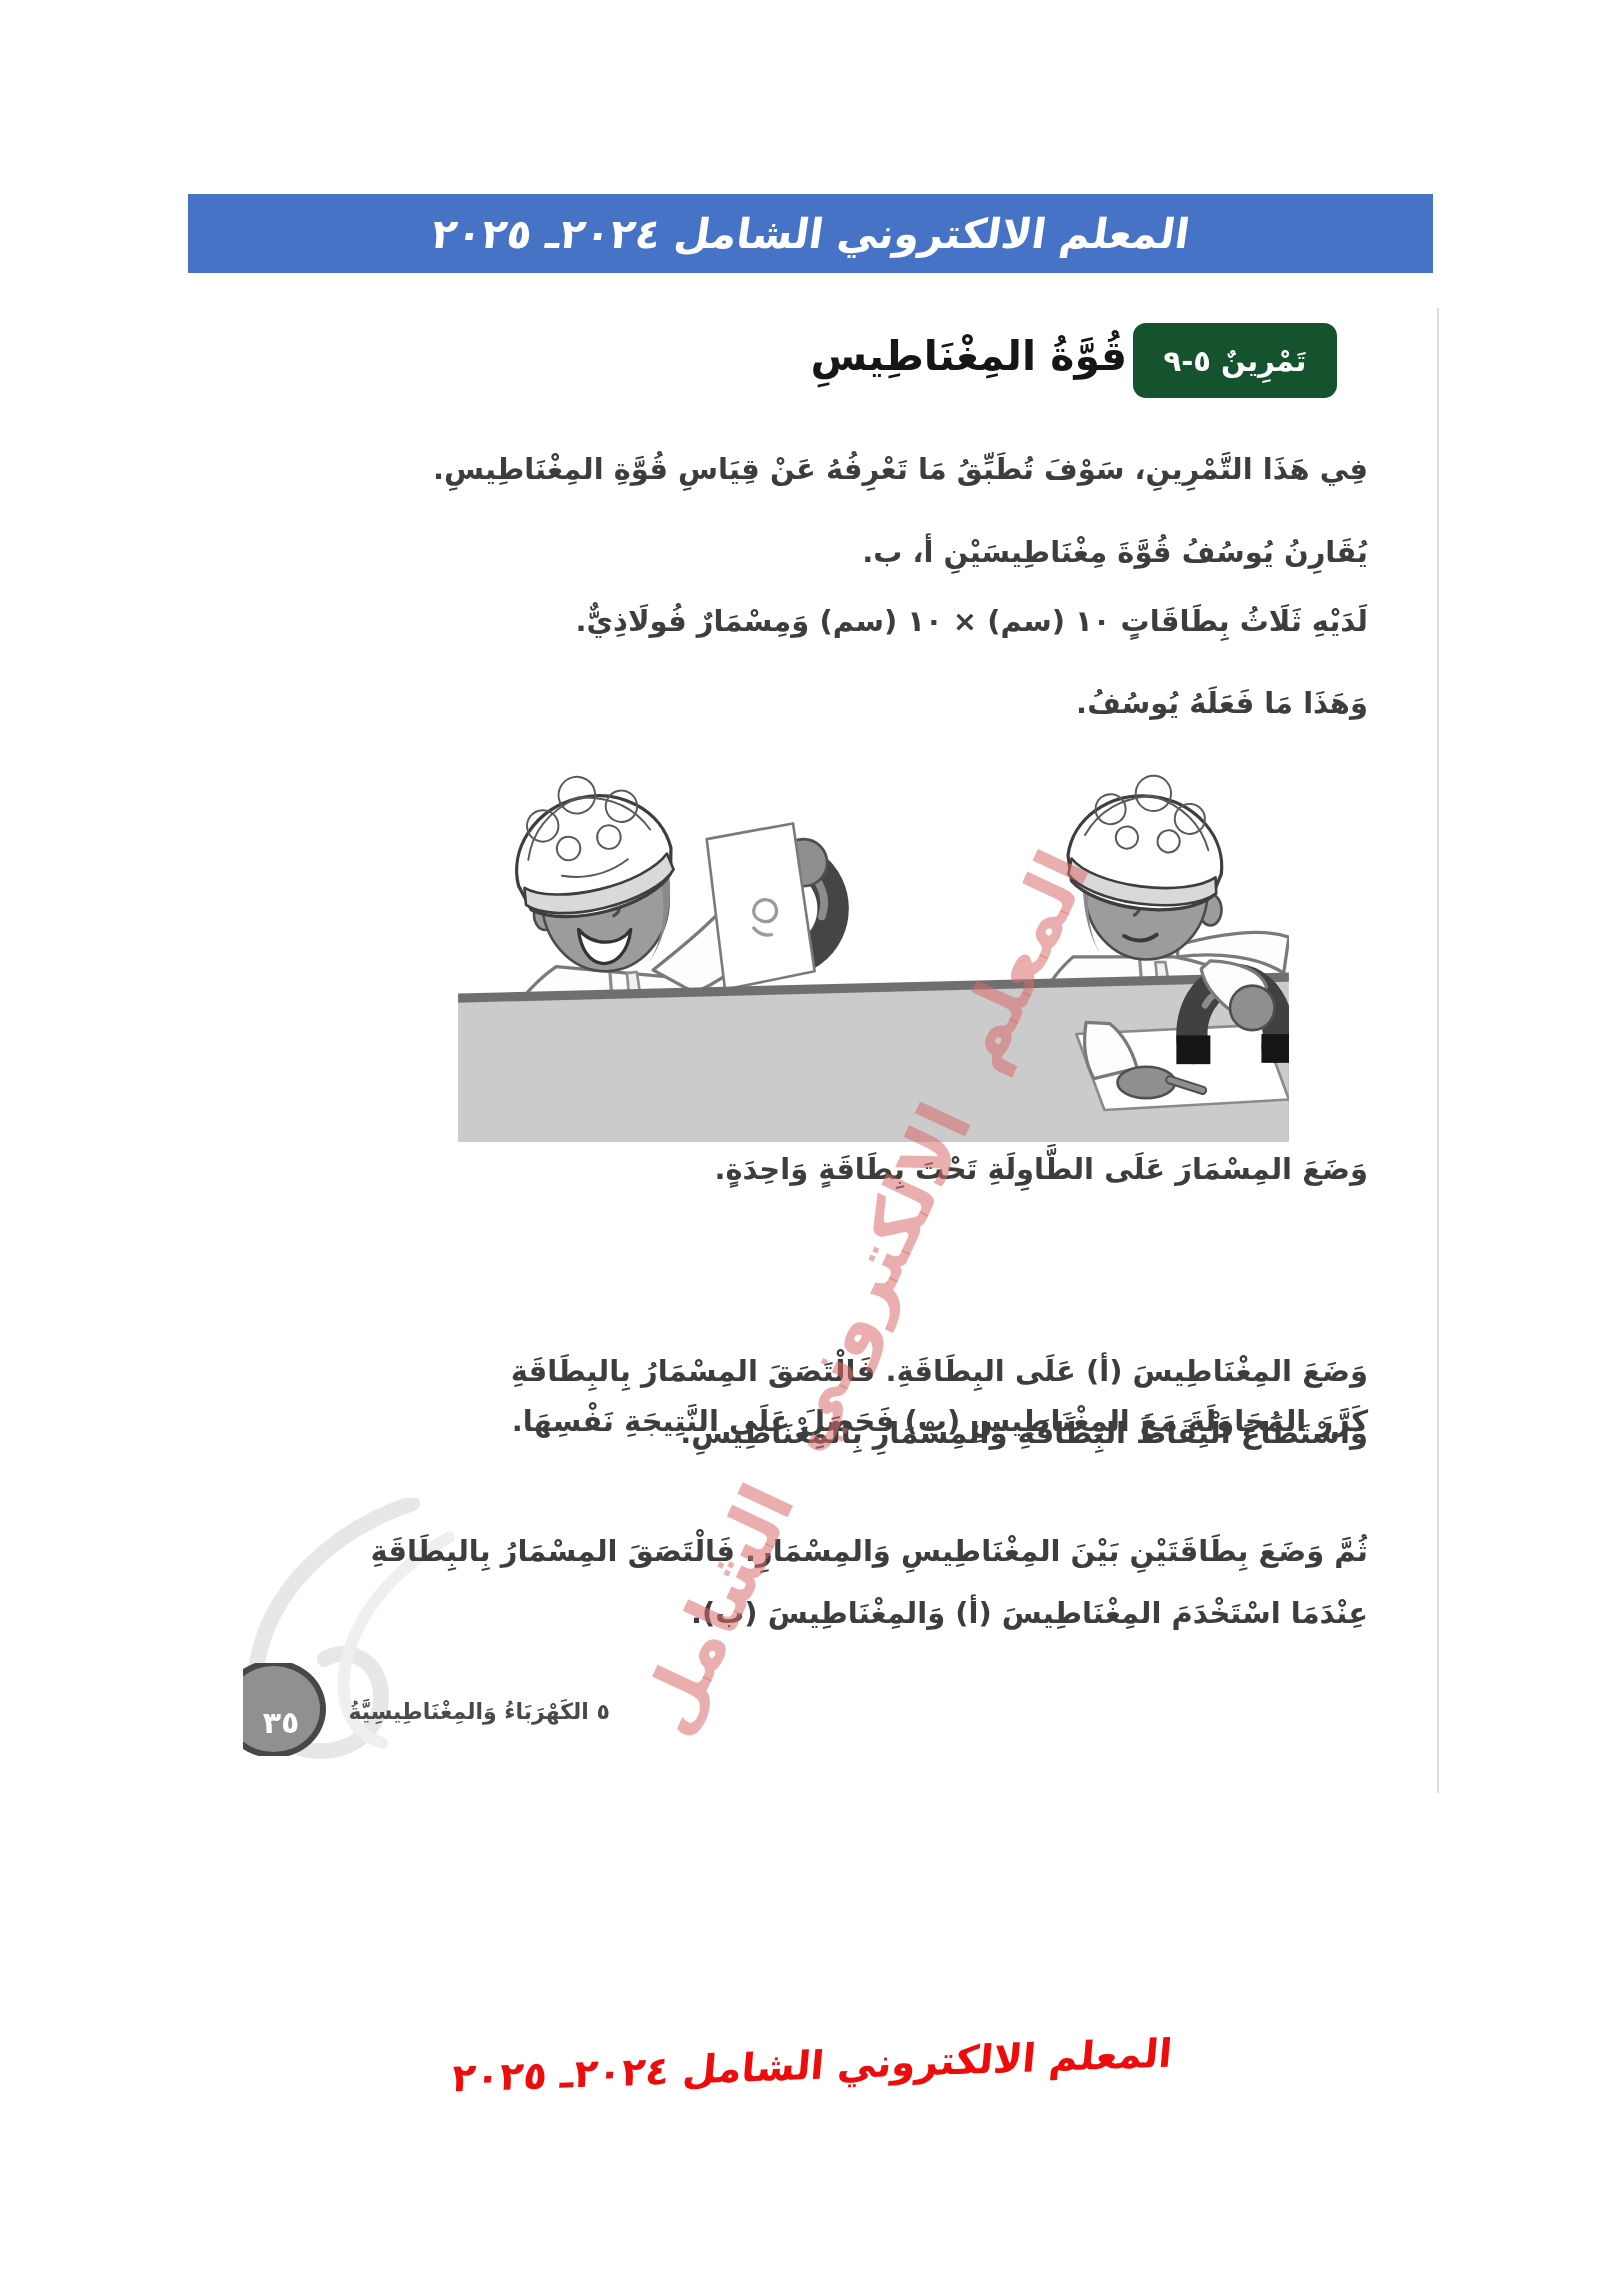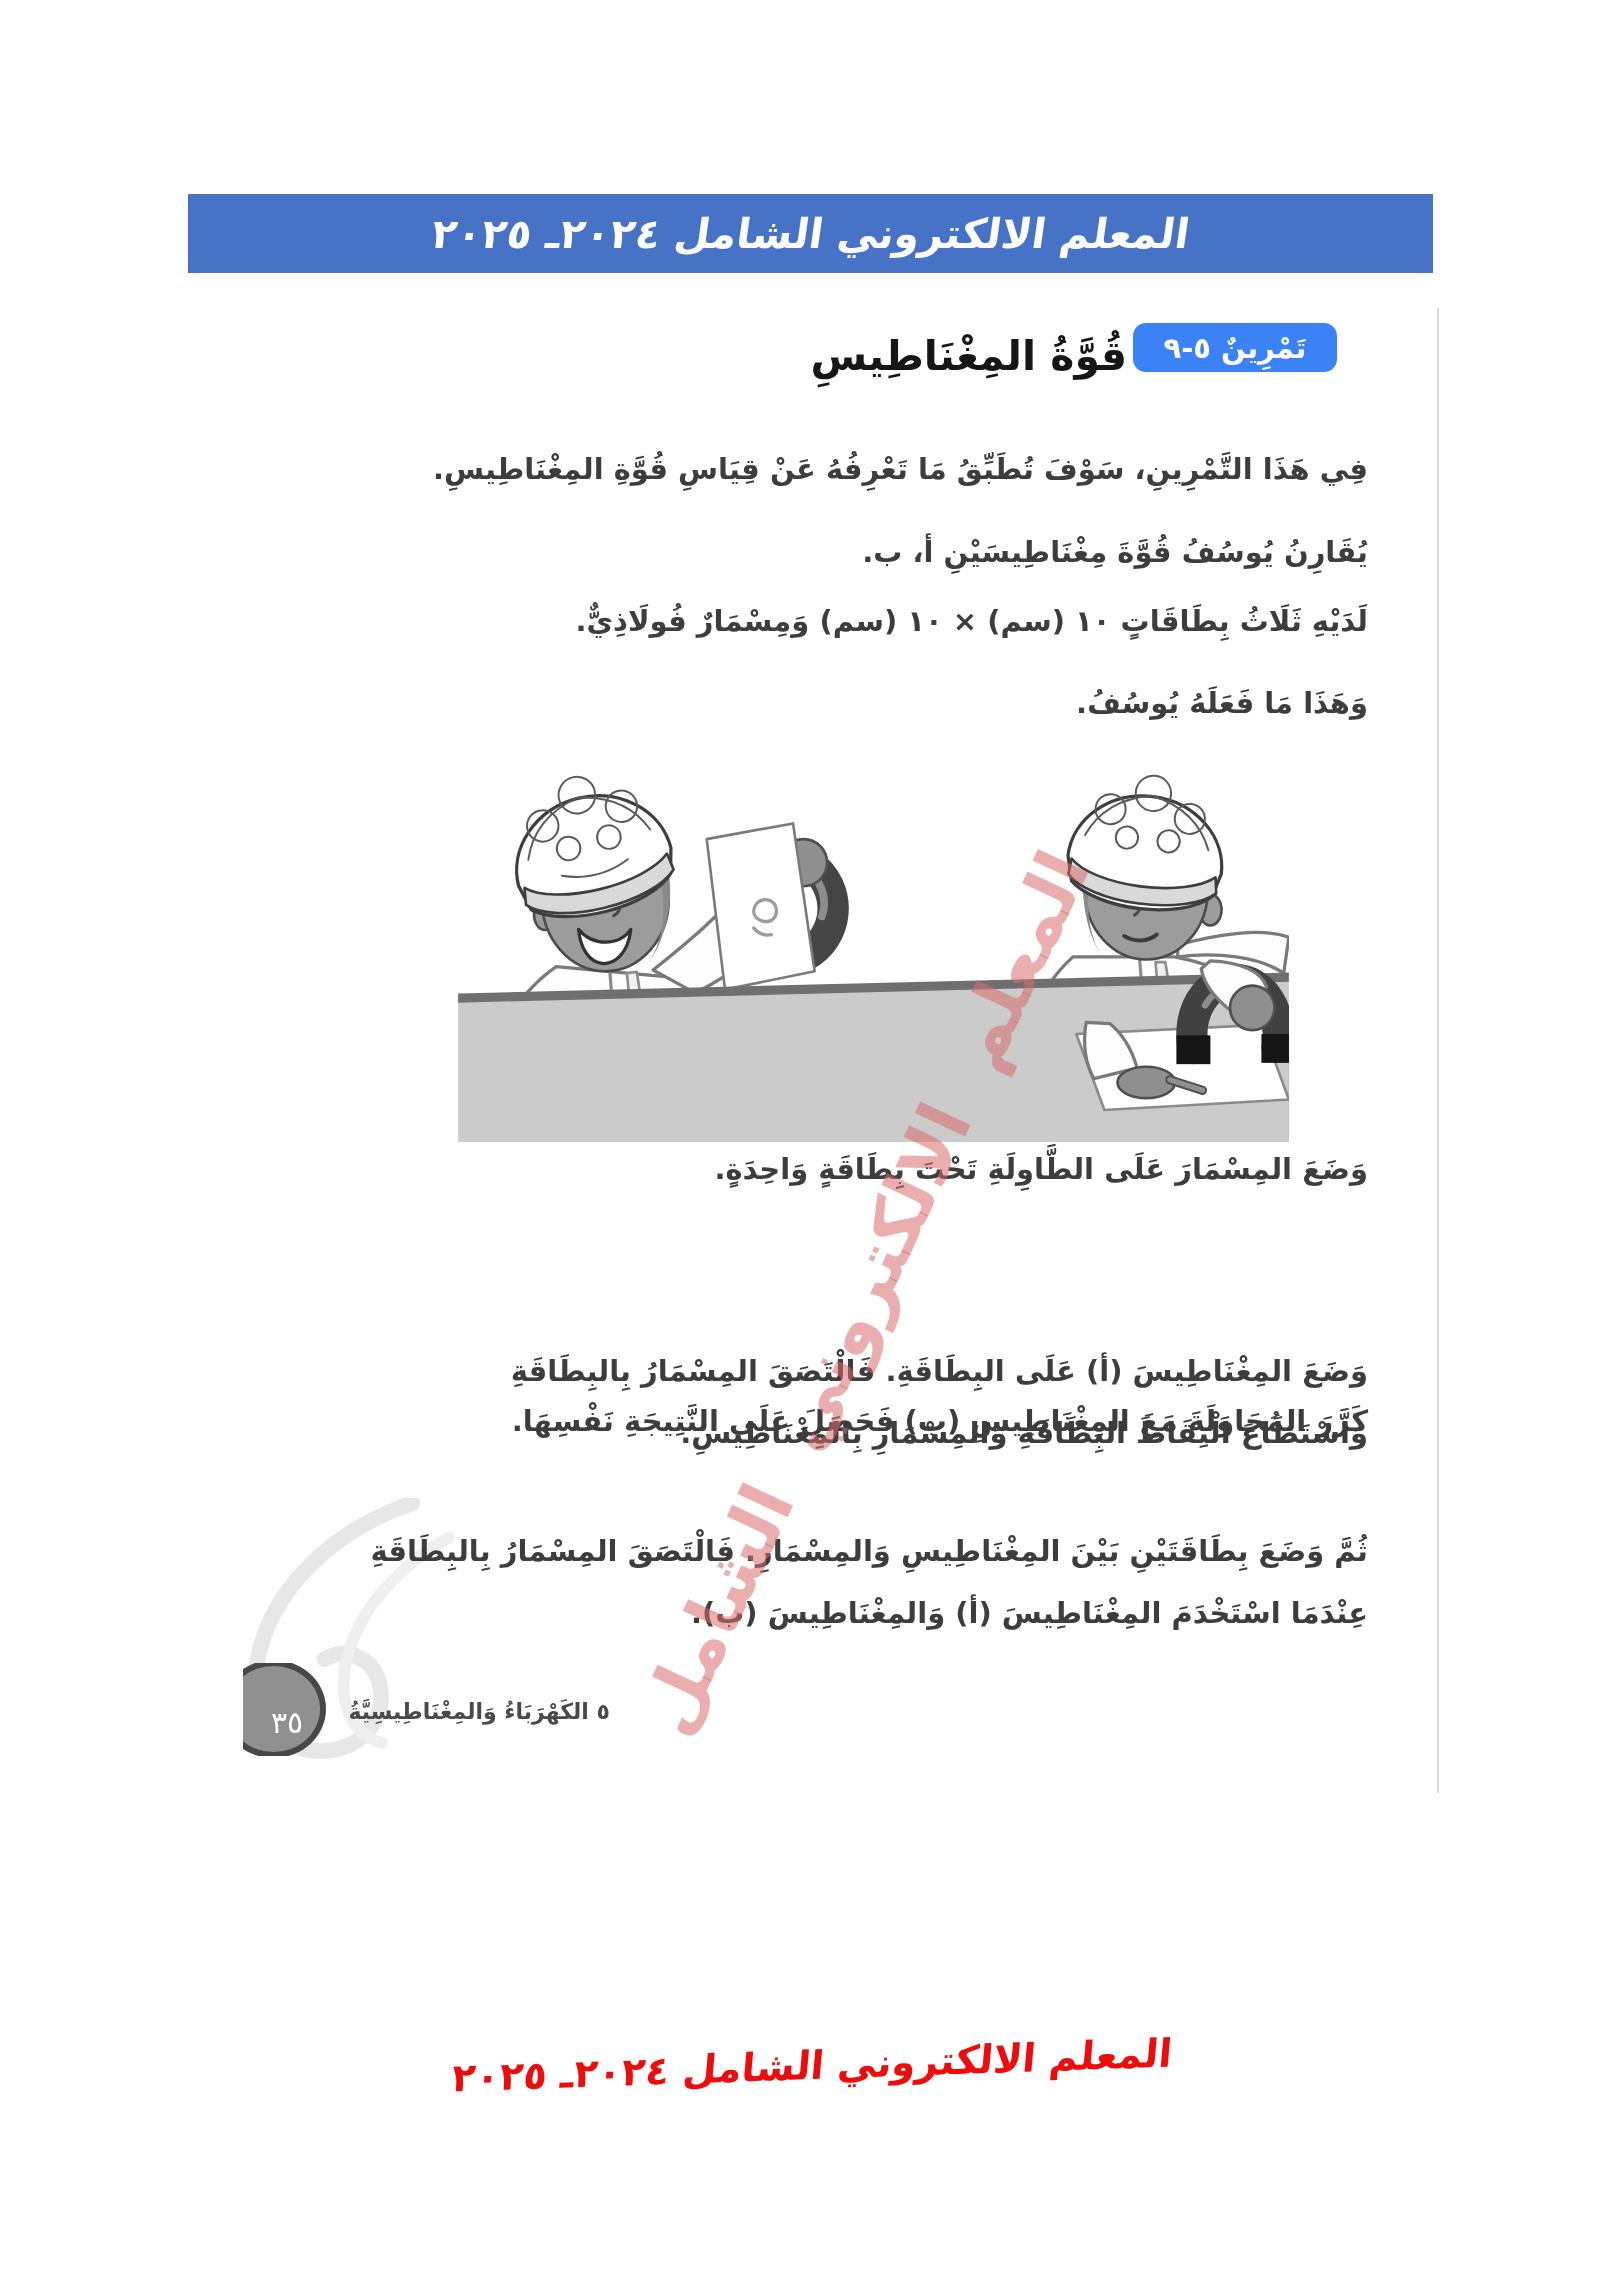--- a/index.html
+++ b/index.html
@@ -21,22 +21,22 @@
     transform:skewX(-8deg);
     white-space:nowrap;
   }
   
   .scan-edge{
     position:absolute;left:1437px;top:308px;width:2px;height:1485px;
     background:#dcdcdc;
   }
   
   .ex-badge{
-    position:absolute;left:1133px;top:323px;width:204px;height:49px;
-    background:#3b82f6;border-radius:13px;
+    position:absolute;left:1133px;top:323px;width:204px;height:75px;
+    background:#14532d;border-radius:13px;
     display:flex;align-items:center;justify-content:center;
   }
   .ex-badge span{
     color:#ffffff;font-size:29px;font-weight:bold;white-space:nowrap;
   }
   .ex-title{
     position:absolute;right:496px;top:332px;
     color:#161616;font-size:41px;font-weight:bold;
     direction:rtl;white-space:nowrap;
   }
@@ -79,23 +79,23 @@
     overflow:hidden;z-index:1;
   }
   .pagenum-badge .disc{
     position:absolute;left:-22px;top:-2.6px;width:105px;height:98px;
     border-radius:50%;
     background:#909090;
     border:6.5px solid #474747;
     box-sizing:border-box;
   }
   .pagenum-badge .num{
-    position:absolute;left:8px;top:0;width:72px;height:118px;
+    position:absolute;left:2px;top:0;width:72px;height:118px;
     display:flex;align-items:center;justify-content:center;
-    color:#ffffff;font-size:30px;font-weight:normal;
+    color:#ffffff;font-size:30px;font-weight:bold;
   }
   .chapter-label{
     position:absolute;right:1013px;top:1699px;
     direction:rtl;white-space:nowrap;
     color:#4a4a4a;font-size:22px;font-weight:bold;
   }
   
   .bottom-banner{
     position:absolute;left:50%;top:2043px;
     transform:translateX(-50%) rotate(-2deg) skewX(-7deg);

